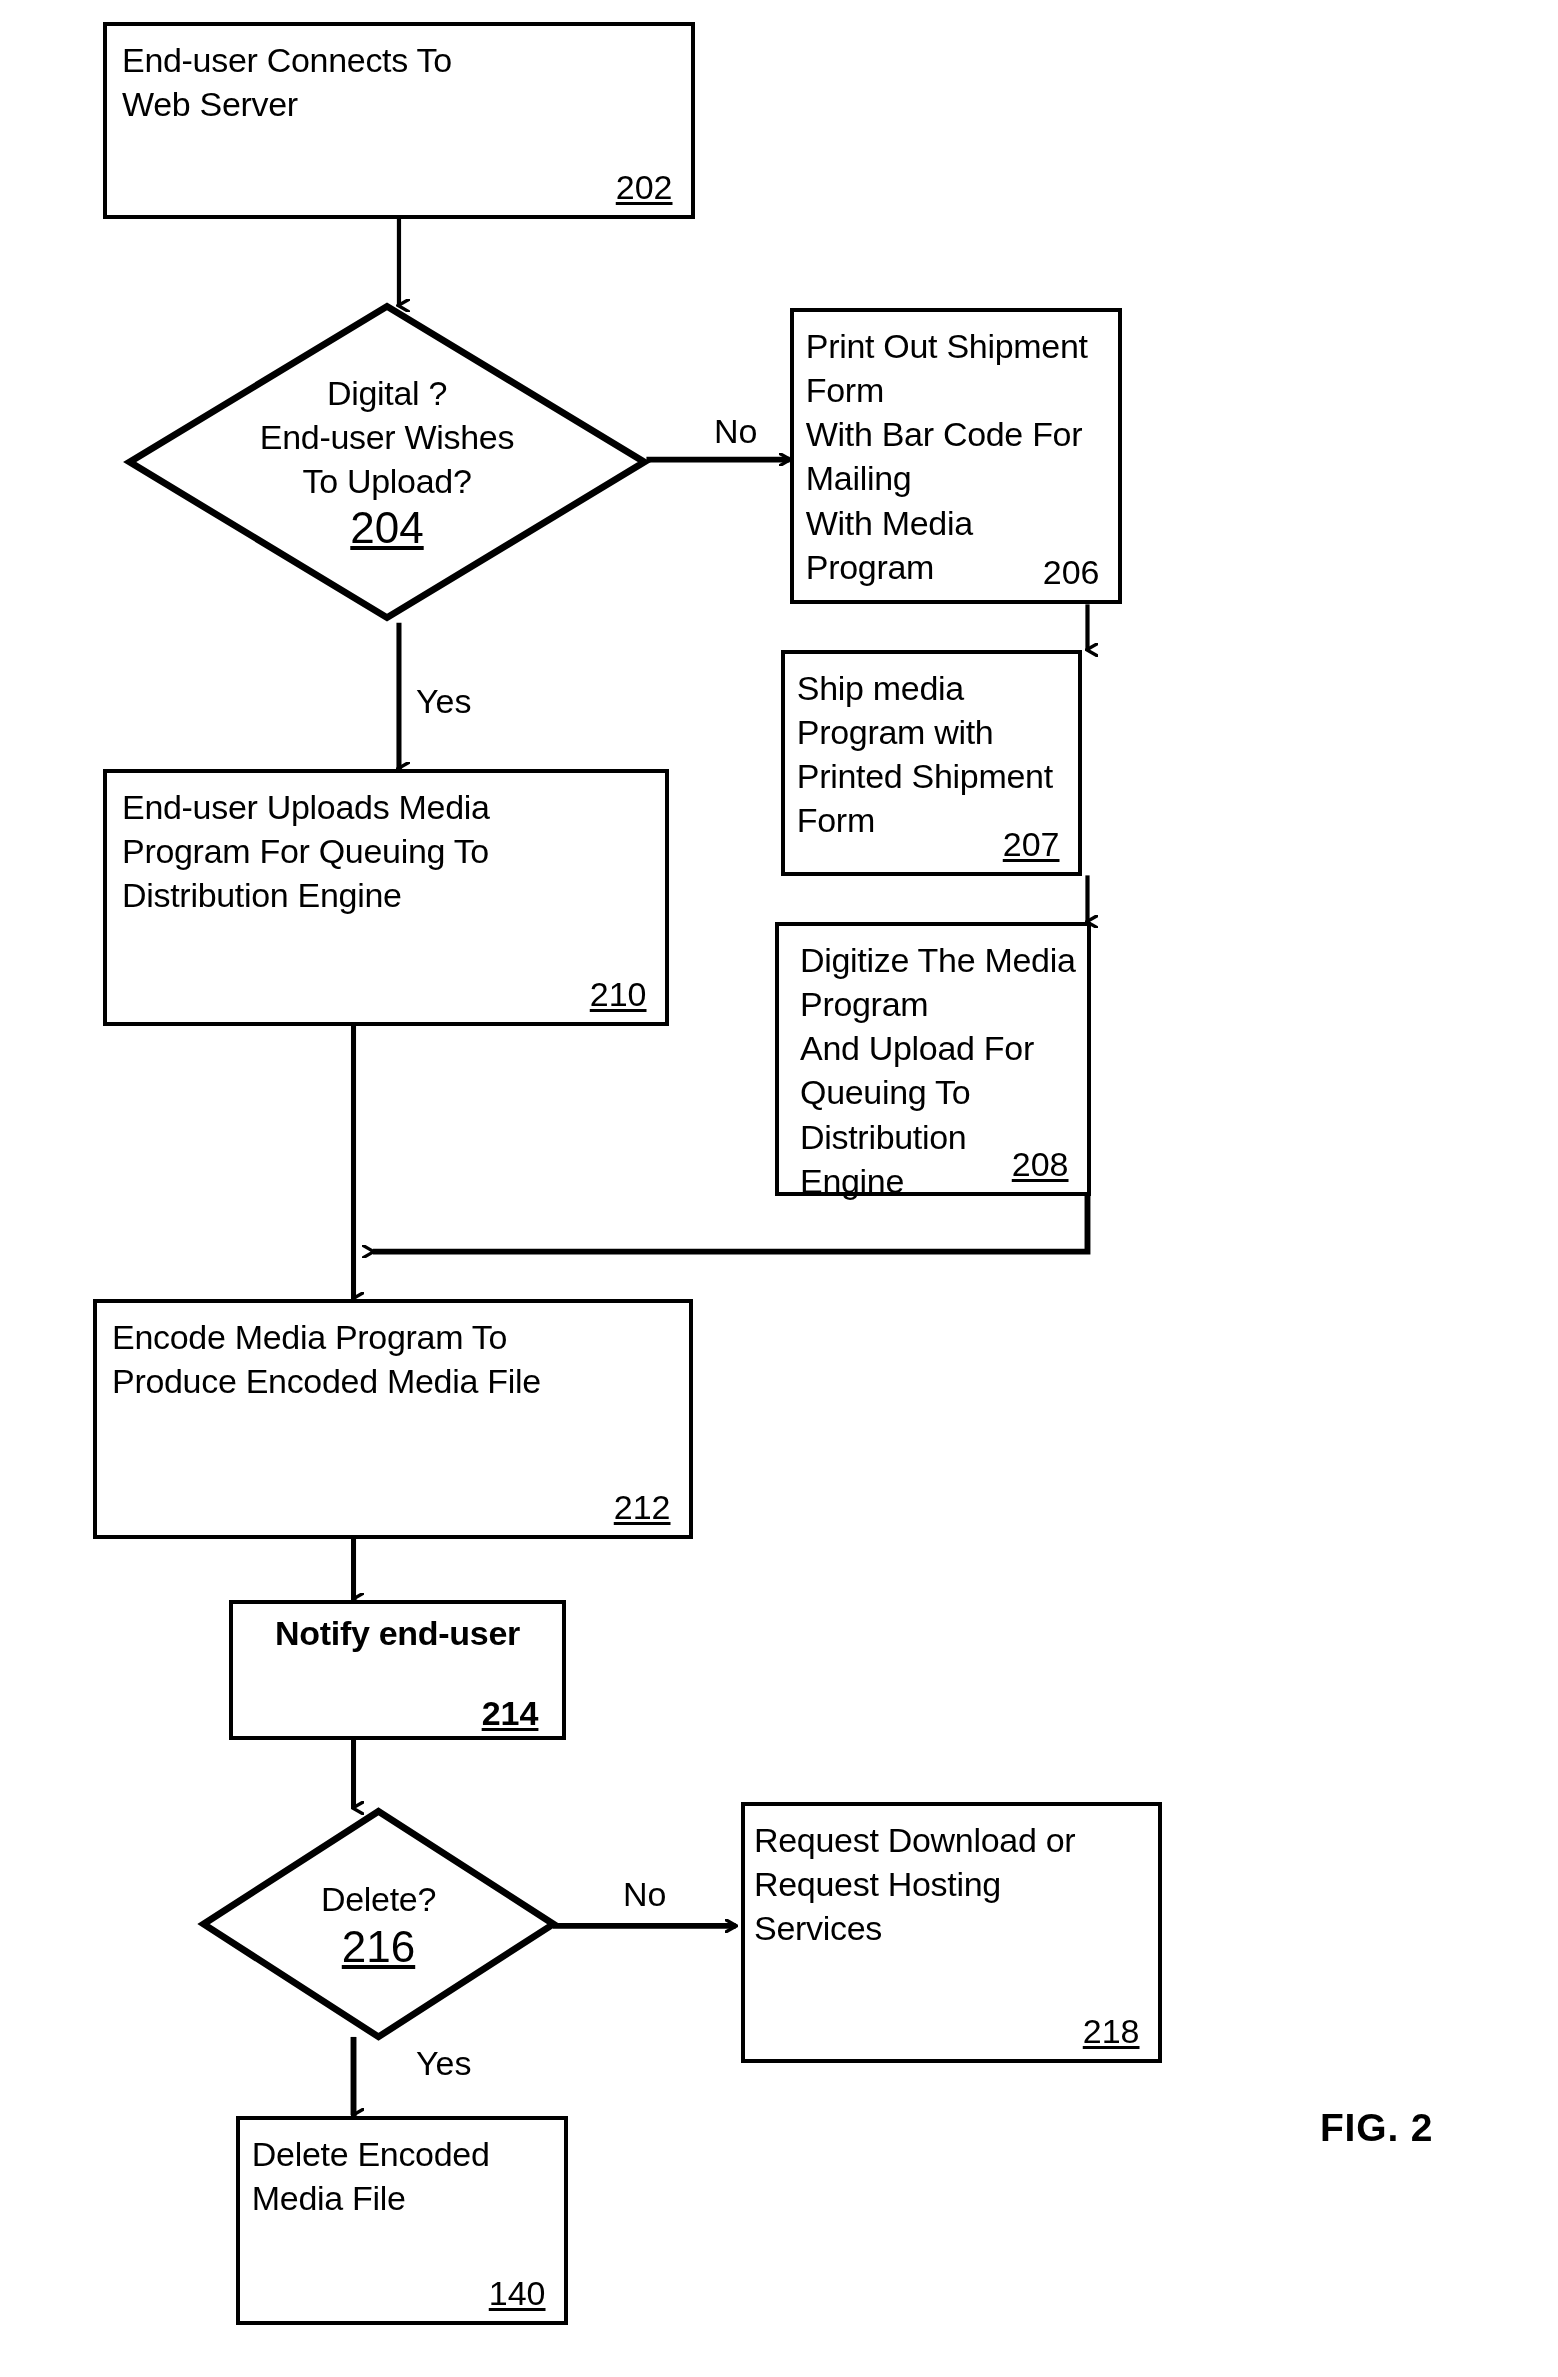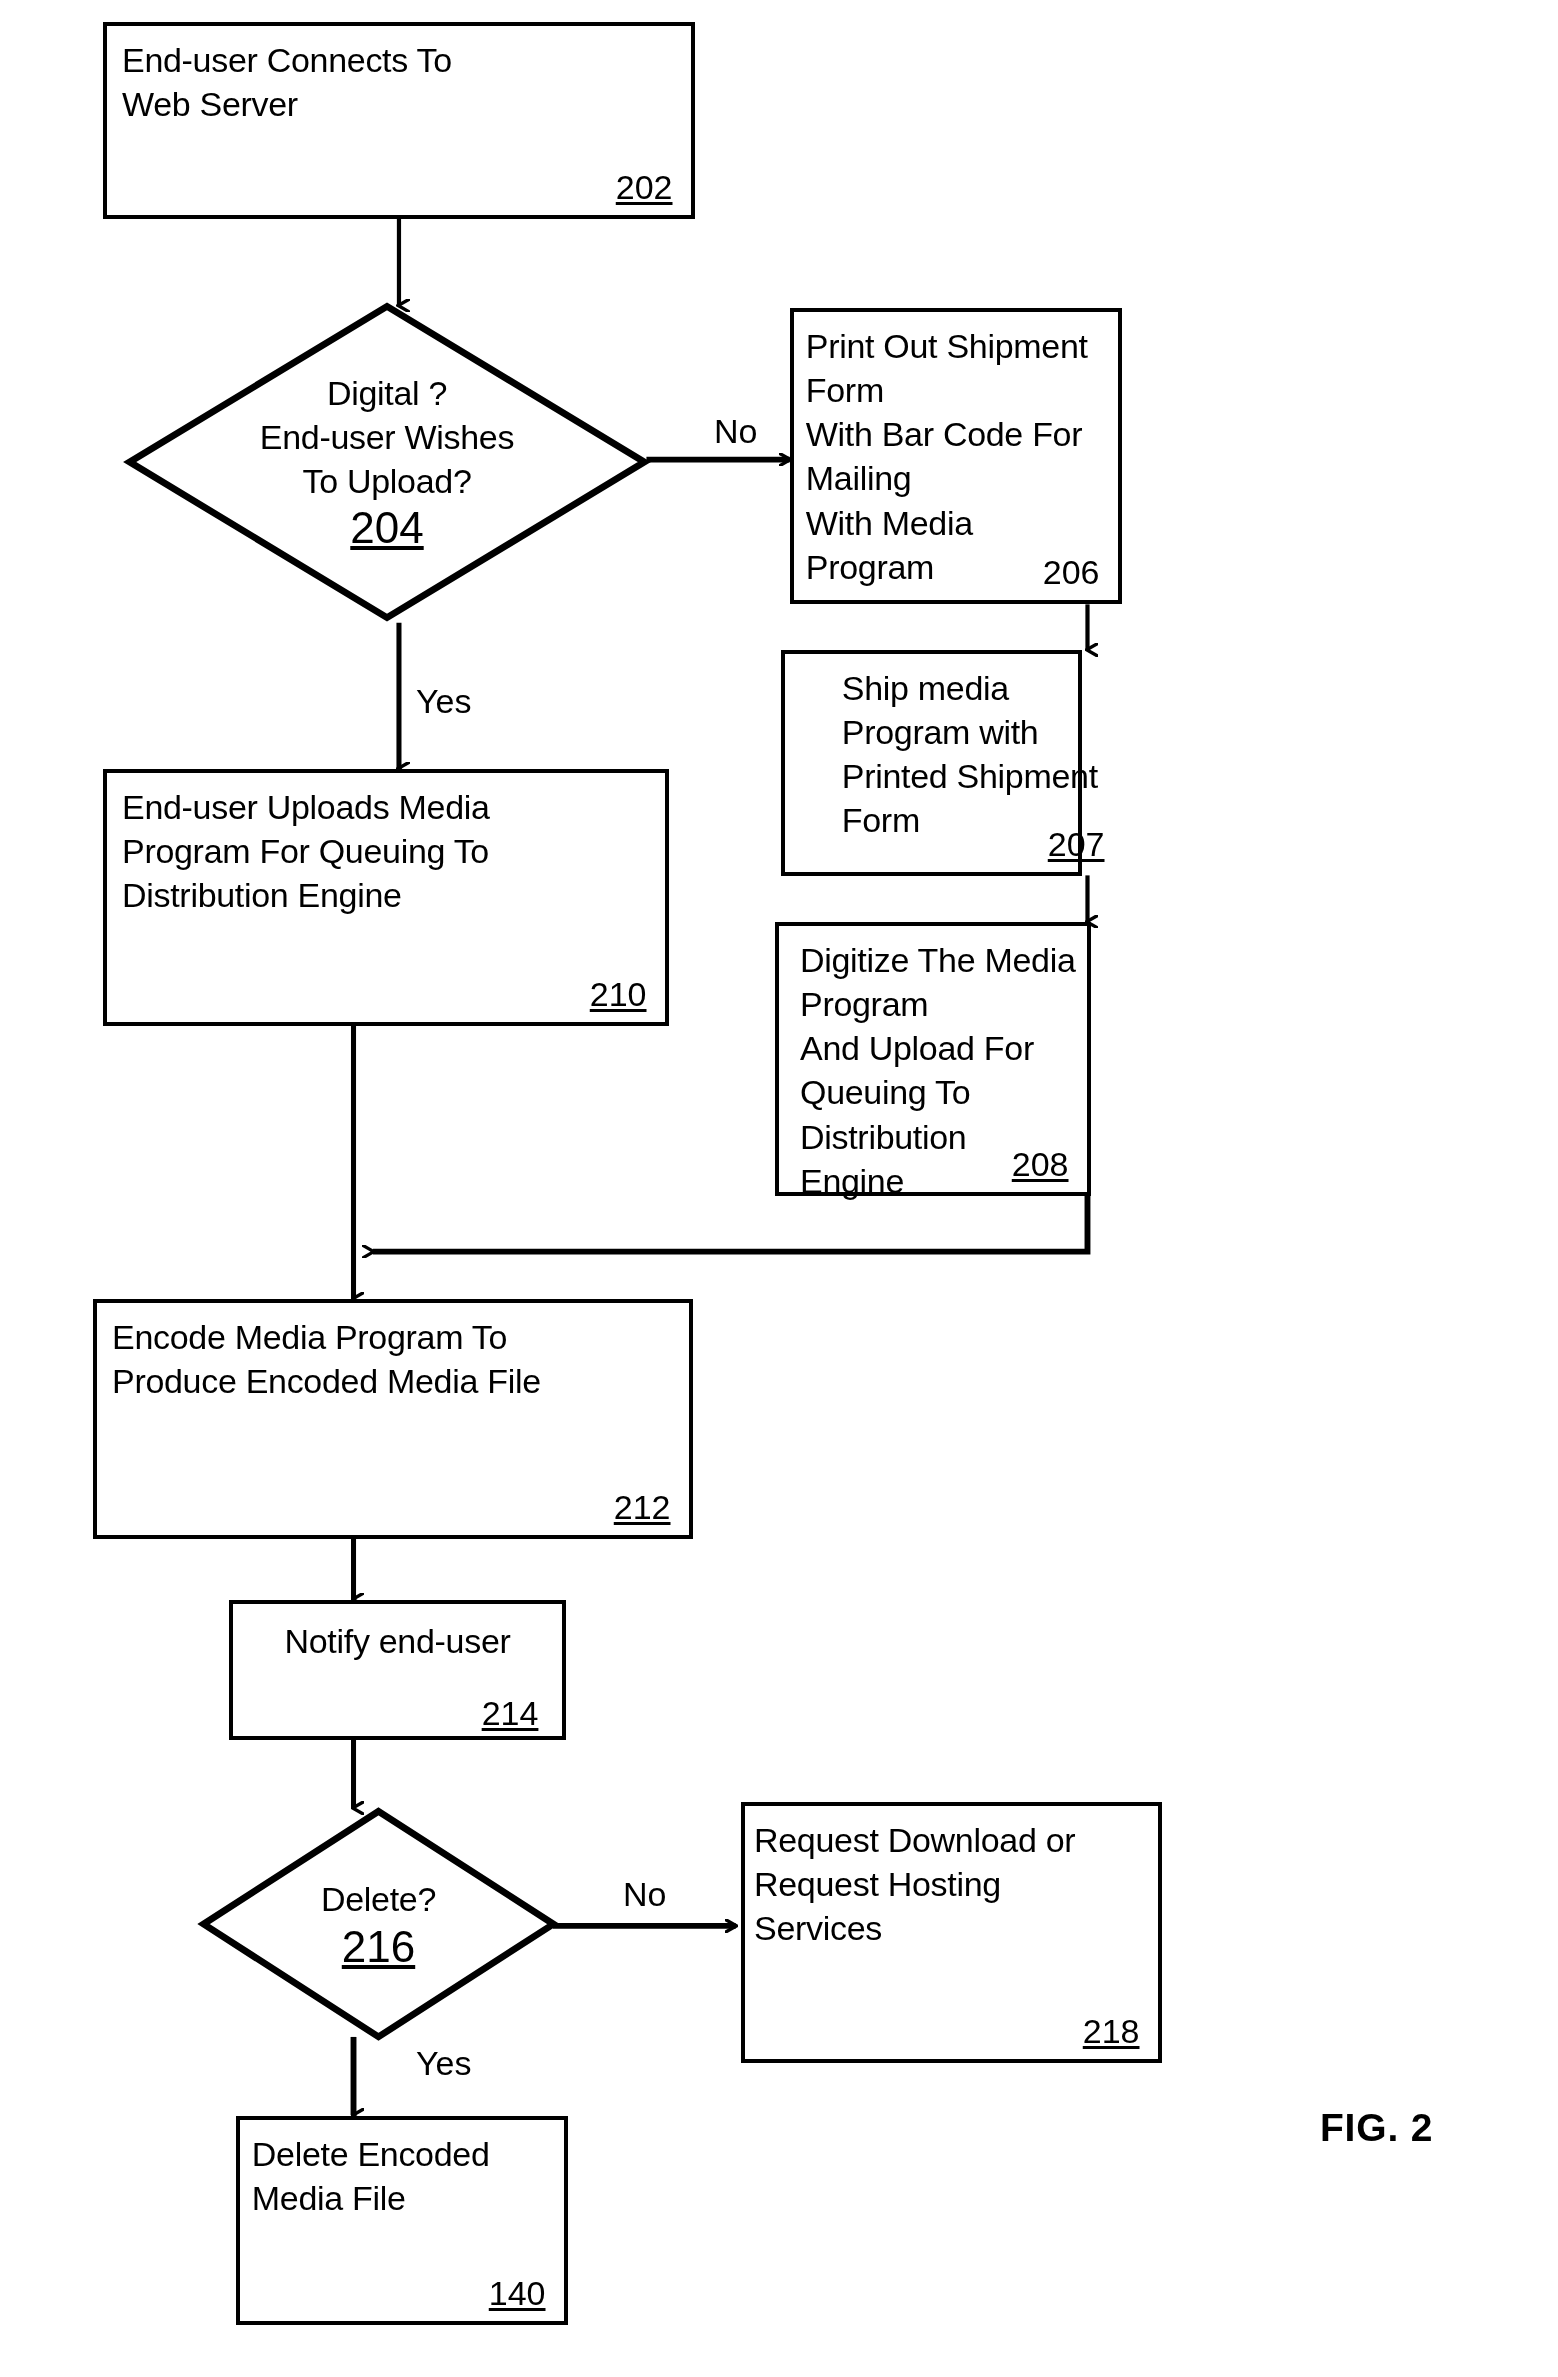--- a/index.html
+++ b/index.html
@@ -167,21 +167,21 @@
   <div class="node box" style="left:790px; top:308px; width:332px; height:296px;">
     <div class="box-inner" style="padding-left:11.8px; padding-right:8.4px;">
       <div class="node-text">Print Out Shipment Form
 With Bar Code For Mailing
 With Media Program</div>
       <div class="ref no-underline" style="text-decoration: none;">206</div>
     </div>
   </div>
 
   <div class="node box" style="left:781px; top:650px; width:301px; height:226px;">
-    <div class="box-inner" style="padding-left:11.8px; padding-right:8px;margin-left:45px;">
+    <div class="box-inner" style="padding-left:11.8px; padding-right:8px;">
       <div class="node-text">Ship media Program with
 Printed Shipment Form</div>
       <div class="ref" style="text-decoration: underline;">207</div>
     </div>
   </div>
 
   <div class="node box" style="left:775px; top:922px; width:316px; height:274px;">
     <div class="box-inner" style="padding-left:21px; padding-right:8.4px;">
       <div class="node-text">Digitize The Media Program
 And Upload For Queuing To
@@ -201,21 +201,21 @@
 
   <div class="node box" style="left:93px; top:1299px; width:600px; height:240px;">
     <div class="box-inner">
       <div class="node-text">Encode Media Program To
 Produce Encoded Media File</div>
       <div class="ref" style="text-decoration: underline;">212</div>
     </div>
   </div>
 
   <div class="node box" style="left:229px; top:1600px; width:337px; height:140px;">
-    <div class="box-inner" style="padding-top:15px;">
+    <div class="box-inner" style="padding-top:7px;font-weight:bold;">
       <div class="node-text" style="text-align:center;">Notify end-user</div>
       <div class="ref" style="right: 23.6px; bottom: 3.4px; text-decoration: underline;">214</div>
     </div>
   </div>
 
   <div class="diamond" style="left:200px; top:1808px; width:357px; height:233px;">
     <svg class="shape" width="357" height="233" viewBox="0 0 424 277">
       <polygon points="212,4 420,138 212,272 4,138" fill="#ffffff" stroke="#000000" stroke-width="8"></polygon>
     </svg>
     <div class="diamond-label">

